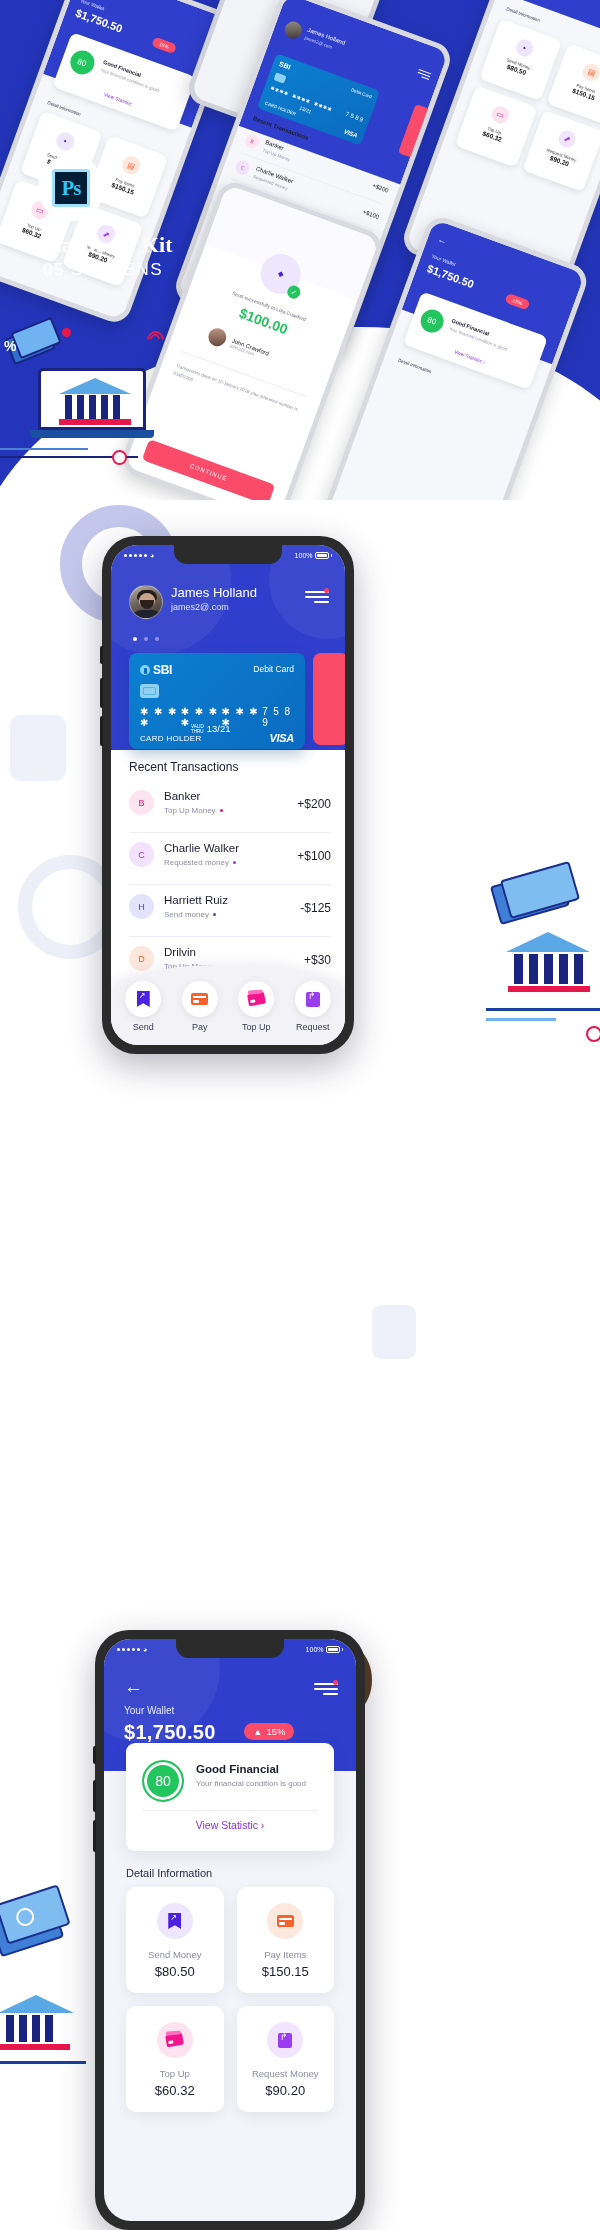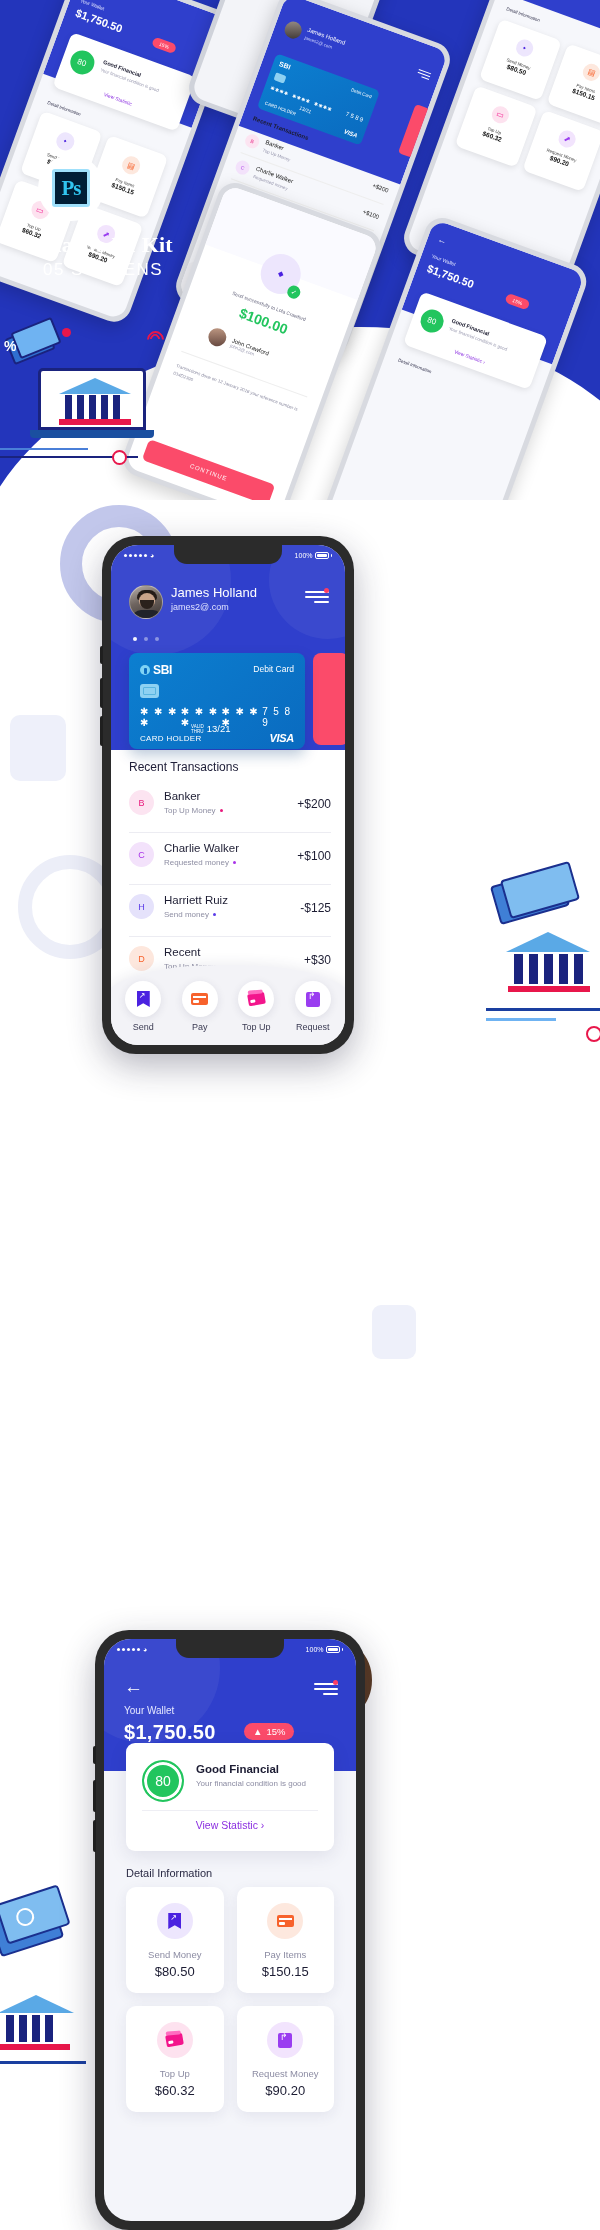--- a/index.html
+++ b/index.html
@@ -666,21 +666,21 @@
         <div class="nm">Harriett Ruiz</div>
         <div class="sub">
           <span>Send money</span>
             <i style="background:#5b3ce8;"></i>
         </div>
         <div class="val">-$125</div>
       </div>
 
       <div class="tx" style="top:392px;">
         <div class="av circ" style="background:#fde7dd;color:#f7622c;">D</div>
-        <div class="nm">Recent</div>
+        <div class="nm">Drilvin</div>
         <div class="sub">
           <span>Top Up Money</span>
             <i style="background:#f7622c;"></i>
         </div>
         <div class="val">+$30</div>
       </div>
 
       <div class="bottombar">
         <div class="navit">
           <div class="ic">

